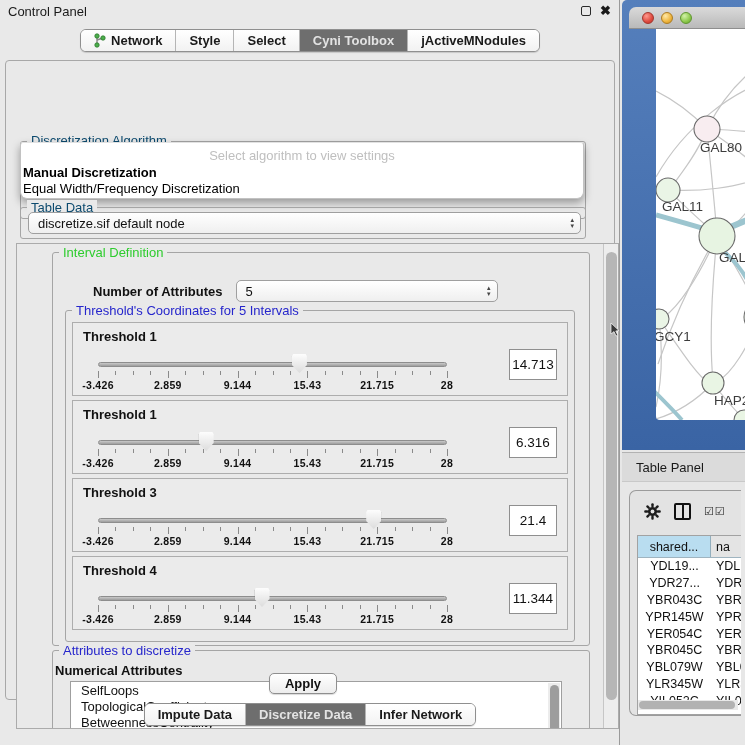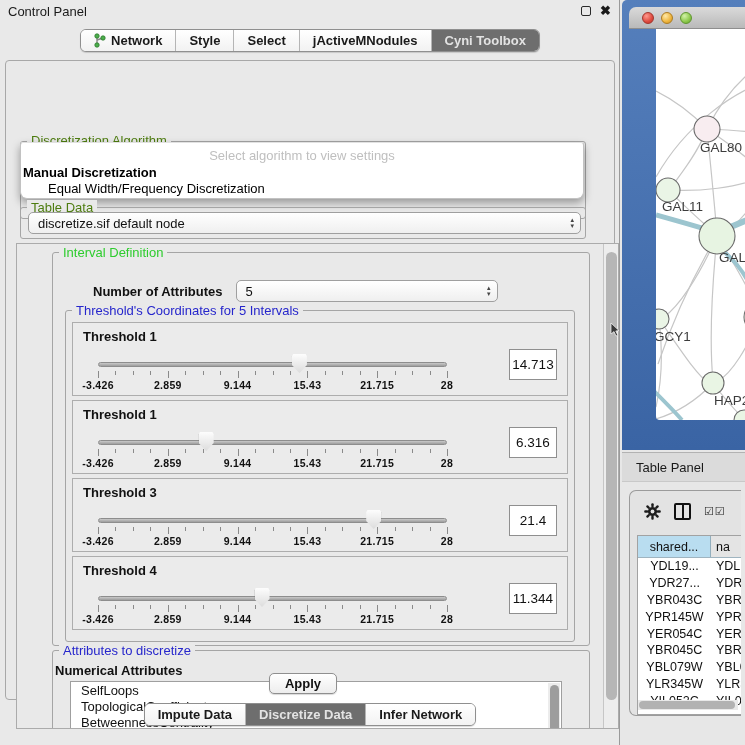--- a/index.html
+++ b/index.html
@@ -23,39 +23,39 @@
   .top-tabs { top:29px; }
   .bottom-tabs { top:703px; }
 
   .content-panel { position:absolute; left:5px; top:60px; width:610px; height:640px; border:1px solid #a8a8a8; border-radius:4px; background:#e9e9e9; }
 
   
   .group { position:absolute; border:1px solid #a5a5a5; border-radius:3px; }
   .group-legend { position:absolute; top:-8px; left:6px; background:#e9e9e9; padding:0 4px; font-size:13px; }
   .legend-green { color:#2ecc2e; }
   .legend-blue { color:#2626cc; }
-  .legend-gray { color:#4d7c0f; }
+  .legend-gray { color:#0c4a6e; }
 
   
   .combo { display:flex; align-items:center; background:linear-gradient(#ffffff,#efefef); border:1px solid #9f9f9f; border-radius:5px; height:22px; padding:0 6px 0 9px; font-size:13px; color:#111; }
   .combo .combo-text { flex:1; overflow:hidden; white-space:nowrap; }
   .combo-arrows { display:flex; flex-direction:column; line-height:6px; font-size:7px; color:#444; text-align:center; }
 
   
   .algo-group { left:14px; top:80px; width:566px; height:78px; }
   .algo-legend { top:-9px; }
   .algo-combo-cap { position:absolute; left:538px; top:94px; width:26px; height:28px; border:2px solid #5f9ad6; box-shadow:0 0 3px #7db4e8; border-radius:7px; background:linear-gradient(#fafafa,#e2e2e2); display:flex; align-items:center; justify-content:center; }
   .algo-combo-cap .combo-arrows { font-size:6px; line-height:5px; color:#555; }
 
   .popup { position:absolute; left:14px; top:81px; width:564px; height:57px; background:#ffffff; border:1px solid #c2c2c2; border-top:1px solid #e2e2e2; border-radius:3px 3px 7px 7px; box-shadow:0 4px 9px rgba(0,0,0,0.35); }
   .popup-hint { position:absolute; top:5px; left:0; width:100%; text-align:center; color:#bfbfbf; font-size:13px; }
   .popup-opt { position:absolute; left:2px; font-size:13px; color:#000; white-space:nowrap; }
   .popup-opt.bold { font-weight:bold; }
   .popup-opt1 { top:22px; }
-  .popup-opt2 { top:38px;margin-left:25px; }
+  .popup-opt2 { top:38px; }
 
   .tabledata-group { left:14px; top:146px; width:566px; height:32px; }
   .tabledata-combo { position:absolute; left:22px; top:151px; width:553px; }
 
   
   .viewport { position:absolute; left:10px; top:182px; width:603px; height:486px; border:1px solid #ababab; overflow:hidden; background:#e9e9e9; }
   .vscrollbar { position:absolute; right:0; top:0; width:15px; height:100%; background:#ededed; border-left:1px solid #c6c6c6; }
   .vscroll-thumb { position:absolute; left:1.5px; top:8px; width:11px; height:448px; background:#b6b6b6; border-radius:7px; }
 
   .interval-group { left:35px; top:8px; width:538px; height:394px; background:#e9e9e9; }
@@ -141,25 +141,25 @@
             </svg>
           </span>
           <span>Network</span>
         </div>
         <div class="seg-tab">
           <span>Style</span>
         </div>
         <div class="seg-tab">
           <span>Select</span>
         </div>
+        <div class="seg-tab selected">
+          <span>Cyni Toolbox</span>
+        </div>
         <div class="seg-tab">
           <span>jActiveMNodules</span>
-        </div>
-        <div class="seg-tab selected">
-          <span>Cyni Toolbox</span>
         </div>
       </div>
   </div>
 
   <div class="content-panel">
 
     <div class="group algo-group">
       <span class="group-legend legend-gray algo-legend">Discretization Algorithm</span>
     </div>
     <div class="algo-combo-cap">

